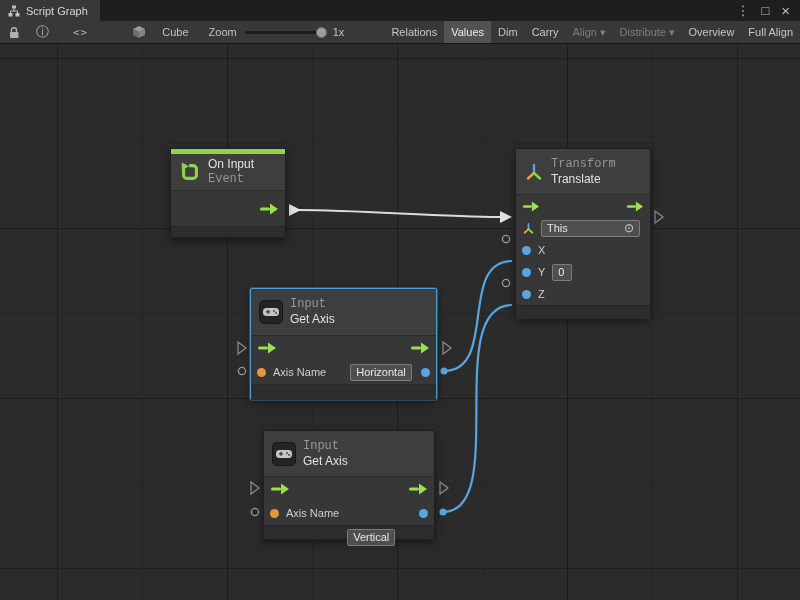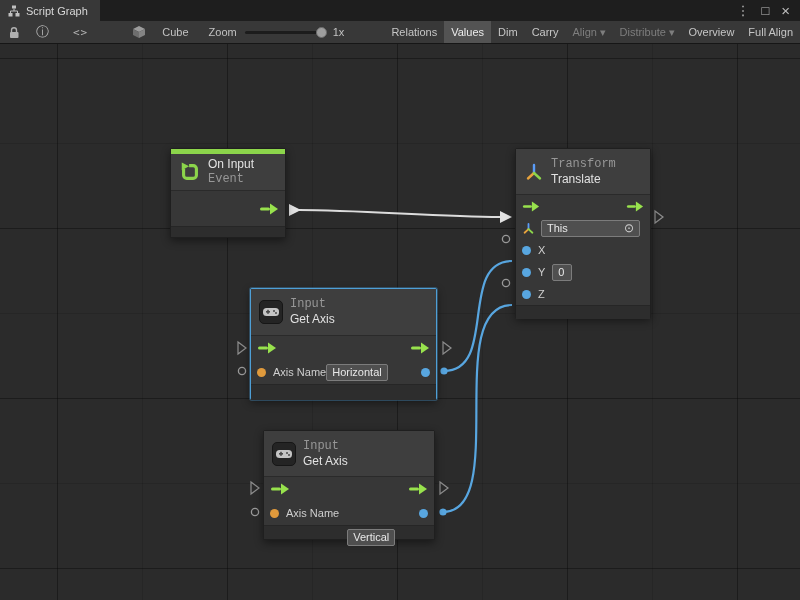--- a/index.html
+++ b/index.html
@@ -298,21 +298,21 @@
         <span class="flow-arrow right">
           <svg width="20" height="12" viewBox="0 0 20 12">
               <rect x="1" y="4.5" width="10" height="3" rx="1.5" fill="#98e24d"></rect>
               <polygon points="11,0.5 19,6 11,11.5" fill="#98e24d"></polygon>
             </svg>
         </span>
       </div>
       <div class="n-row" style="height:24px;">
         <span class="dot orange"></span>
         <span class="p-label">Axis Name</span>
-        <div class="field" style="margin-left:0;">Horizontal</div>
+        <div class="field" style="margin-left:24px;">Horizontal</div>
         <span class="dot blue right"></span>
       </div>
       <div class="n-footer" style="height:16px;"></div>
     </div>
 
     <div class="node" style="left:263px;top:386px;width:172px;height:110px;">
       <div class="n-header" style="height:46px;">
         <div class="gamepad-box">
           <svg width="16" height="10" viewBox="0 0 16 10">
             <rect x="0" y="1" width="16" height="8" rx="3.5" fill="#c4c4c4"></rect>

